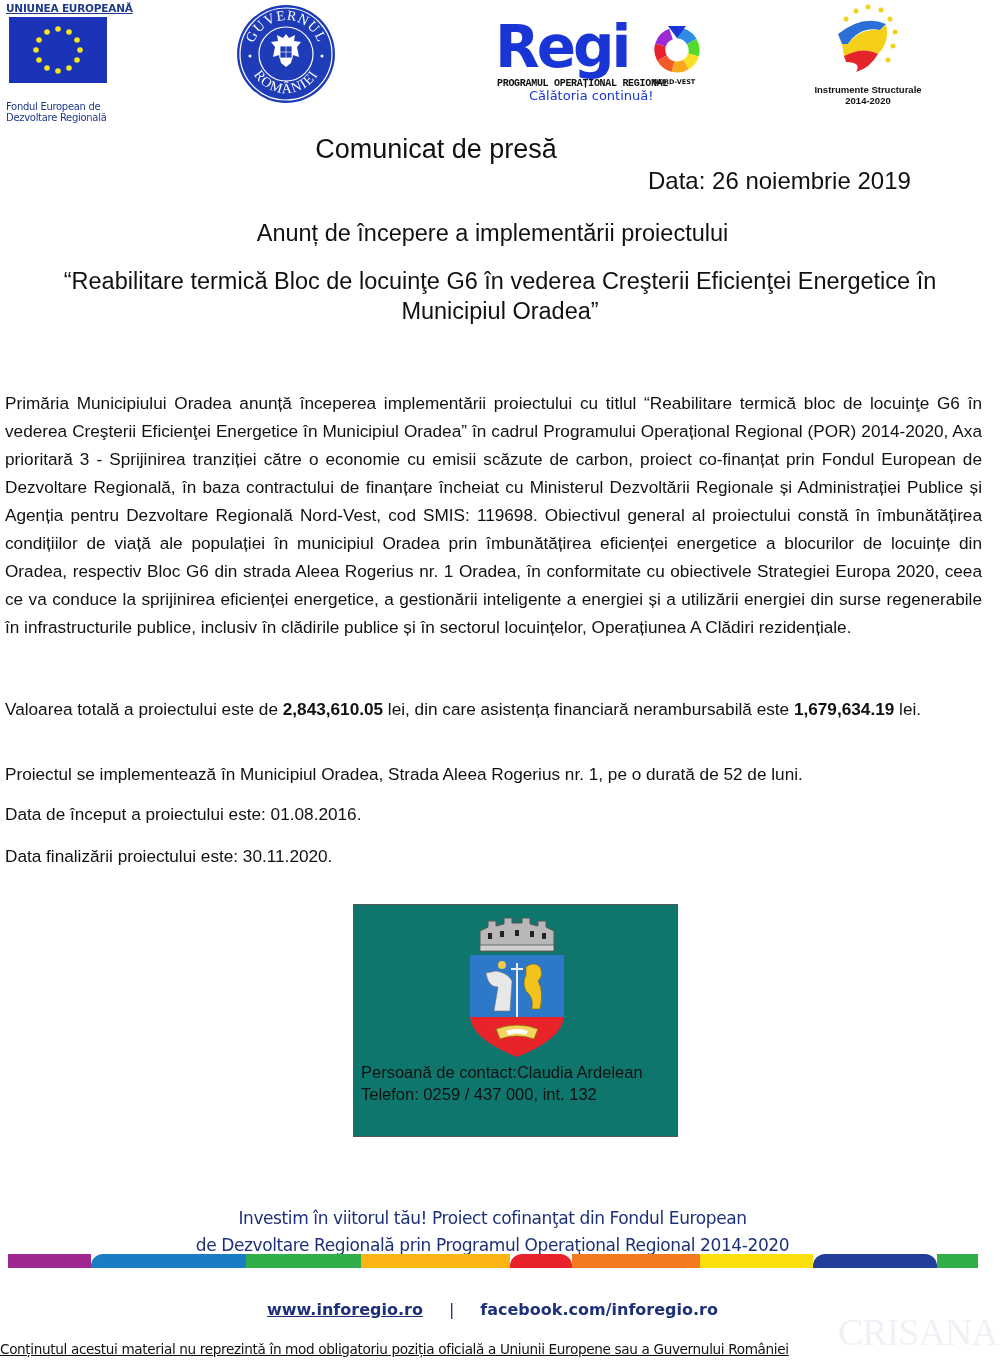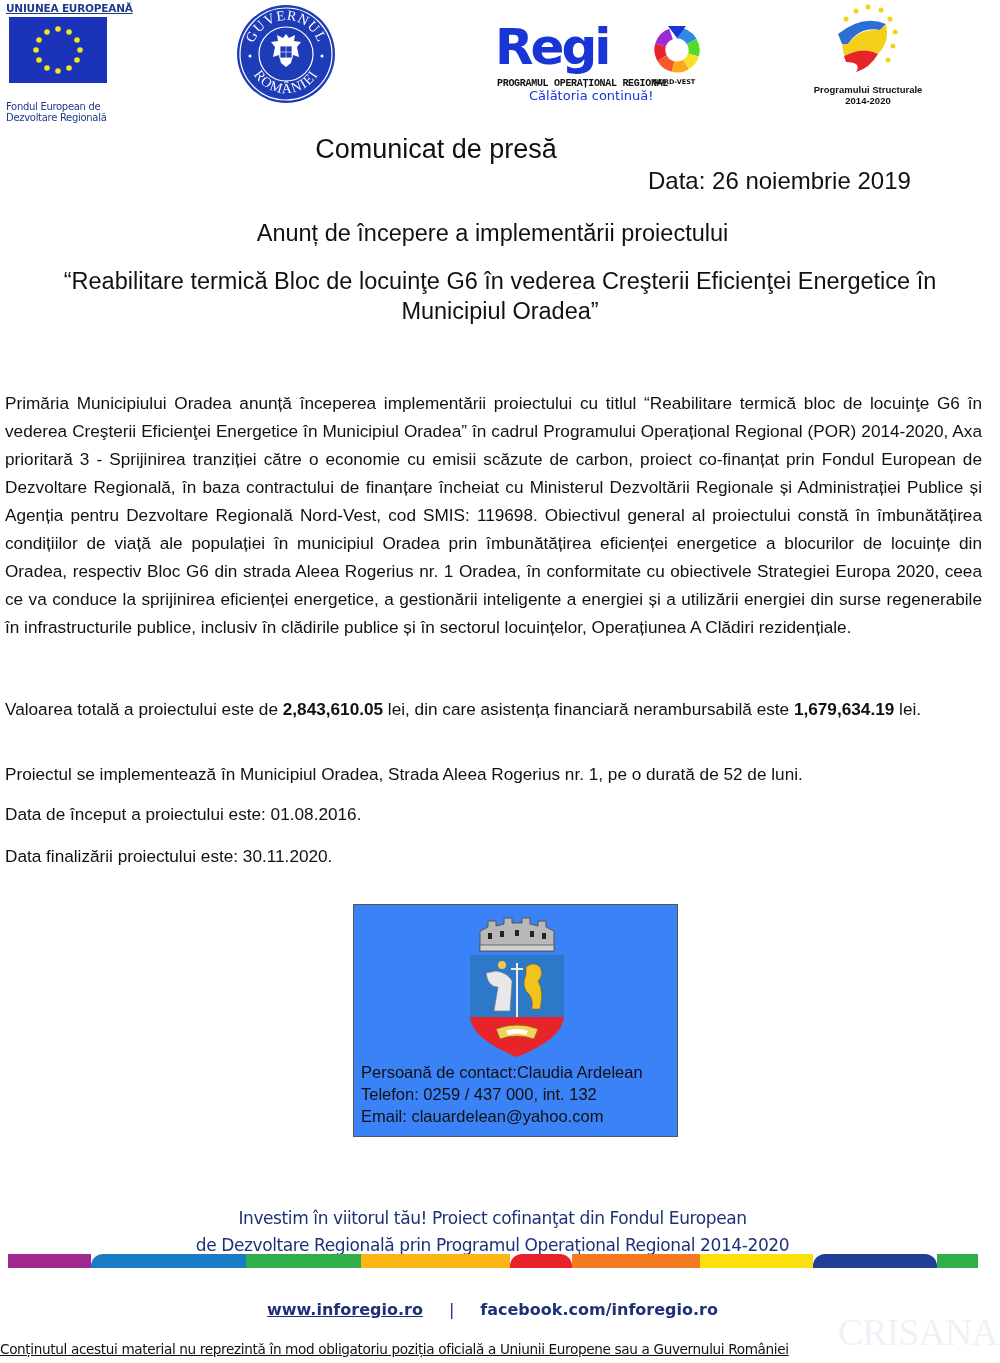--- a/index.html
+++ b/index.html
@@ -10,21 +10,21 @@
 
   
   .eu-logo { left: 6px; top: 2px; width: 104px; height: 104px; }
   .eu-title { font-family: "DejaVu Sans", sans-serif; font-size: 10.5px; font-weight: bold; color: #1f3a8a; text-align: center; letter-spacing: -0.2px; white-space: nowrap; text-decoration: underline; }
   .eu-flag { margin: 3px auto 0; width: 98px; height: 66px; background: #1a33b8; position: relative; }
   .eu-sub { font-family: "DejaVu Sans", sans-serif; font-size: 10px; color: #1f3a8a; text-align: left; line-height: 11px; margin-top: 18px; white-space: nowrap; letter-spacing: -0.3px; }
 
   .gov-logo { left: 236px; top: 4px; width: 100px; height: 100px; }
 
   .regio-logo { left: 495px; top: 18px; width: 210px; height: 92px; }
-  .regio-word { font-family: "DejaVu Sans", sans-serif; font-weight: bold; font-size: 50px; color: #1935d6; letter-spacing: -3px; line-height: 58px; position: absolute; left: 0; top: 0; }
+  .regio-word { font-family: "DejaVu Sans", sans-serif; font-weight: bold; font-size: 58px; color: #1935d6; letter-spacing: -3px; line-height: 58px; position: absolute; left: 0; top: 0; }
   .regio-ring { position: absolute; left: 158px; top: 8px; width: 48px; height: 48px; }
   .regio-prog { position: absolute; left: 2px; top: 60px; font-family: Liberation Mono, monospace; font-size: 10px; font-weight: bold; color: #111; letter-spacing: -0.3px; white-space: nowrap; }
   .regio-nv { position: absolute; left: 158px; top: 60px; font-family: "DejaVu Sans", sans-serif; font-size: 6.5px; font-weight: bold; color: #111; white-space: nowrap; }
   .regio-slogan { position: absolute; left: 34px; top: 70px; font-family: "DejaVu Sans", sans-serif; font-size: 13px; color: #1935d6; white-space: nowrap; }
 
   .is-logo { left: 808px; top: 2px; width: 120px; height: 106px; }
   .is-caption { position: absolute; left: 0; top: 82px; width: 120px; text-align: center; font-family: "Liberation Sans", sans-serif; font-size: 9.5px; font-weight: bold; line-height: 11px; color: #111; }
 
   
   .t-comunicat { left: 0; width: 886px; top: 134px; text-align: center; font-size: 27px; padding-left: 0; }
@@ -36,21 +36,21 @@
   
   .body-text { left: 5px; width: 977px; font-size: 17.2px; line-height: 28px; text-align: justify; }
   .p1 { top: 389px; }
   .p2 { top: 695px; }
   .p3 { top: 760px; }
   .p4 { top: 800px; }
   .p5 { top: 842px; }
   .bold { font-weight: bold; }
 
   
-  .contact-box { left: 353px; top: 904px; width: 325px; height: 233px; border: 1px solid #555; background: #3b82f6; }
+  .contact-box { left: 353px; top: 904px; width: 325px; height: 233px; border: 1px solid #555; background: #0f766e; }
   .crest { position: absolute; left: 114px; top: 12px; width: 98px; height: 142px; }
   .contact-lines { position: absolute; left: 7px; top: 156px; font-size: 16.5px; line-height: 22px; color: #111; white-space: nowrap; }
 
   
   .footer-slogan { left: 0; width: 985px; top: 1205px; text-align: center; font-family: "DejaVu Sans", sans-serif; font-size: 17px; line-height: 27px; color: #1e3178; letter-spacing: -0.4px; }
   .rainbow { left: 8px; top: 1254px; width: 970px; height: 14px; display: flex; }
   .rainbow div { height: 100%; }
   .links { left: 0; width: 985px; top: 1300px; text-align: center; font-family: "DejaVu Sans", sans-serif; font-size: 16px; font-weight: bold; color: #1e3178; white-space: nowrap; }
   .links a { color: #1e3178; text-decoration: underline; }
   .links .sep { display: inline-block; margin: 0 26px; font-weight: normal; }
@@ -137,21 +137,21 @@
         <circle cx="85" cy="44" r="2.5"></circle>
         <circle cx="80" cy="58" r="2.5"></circle>
       <circle cx="48" cy="9" r="2.5"></circle>
         <circle cx="38" cy="17" r="2.5"></circle>
     </g>
     <path d="M30 32 Q55 12 78 22 L72 28 Q52 24 40 42 L34 42 Z" fill="#2b6fd6"></path>
     <path d="M34 42 L40 42 Q52 26 72 28 L78 22 Q82 40 70 52 Q55 44 36 54 Z" fill="#f4d018"></path>
     <path d="M36 54 Q55 44 70 52 Q62 66 48 70 Q54 60 38 60 Z" fill="#e5252a"></path>
   </svg>
   <div class="is-caption">
-    <div>Programului Structurale</div>
+    <div>Instrumente Structurale</div>
     <div>2014-2020</div>
   </div>
 </div>
 
 <div class="abs t-comunicat">
   <span>Comunicat de presă</span>
 </div>
 <div class="abs t-data">Data: 26 noiembrie 2019</div>
 <div class="abs t-anunt">Anunț de începere a implementării proiectului</div>
 <div class="abs t-project">“Reabilitare termică Bloc de locuinţe G6 în vederea Creşterii Eficienţei Energetice în Municipiul Oradea”</div>
@@ -187,21 +187,20 @@
     <path d="M28 54 Q40 56 44 64 L42 94 L26 94 L30 70 Q20 70 18 56 Z" fill="#e8e8e8" stroke="#777" stroke-width="0.6"></path>
 
     <path d="M58 50 Q66 44 72 50 Q76 58 70 64 Q76 74 72 92 L64 92 Q66 80 58 74 Q54 66 58 58 Z" fill="#f2c21d" stroke="#8a6a00" stroke-width="0.6"></path>
 
     <path d="M28 112 Q49 104 70 112 L66 122 Q49 116 32 122 Z" fill="#f4d35e" stroke="#8a6a00" stroke-width="0.8"></path>
     <path d="M38 114 Q49 110 60 114 L58 118 Q49 115 40 118 Z" fill="#fff"></path>
   </svg>
   <div class="contact-lines">
     <div>Persoană de contact:Claudia Ardelean</div>
     <div>Telefon: 0259 / 437 000, int. 132</div>
-    <div>Email: clauardelean@yahoo.com</div>
   </div>
 </div>
 
 <div class="abs footer-slogan">
   <div>Investim în viitorul tău! Proiect cofinanţat din Fondul European</div>
   <div>de Dezvoltare Regională prin Programul Operaţional Regional 2014-2020</div>
 </div>
 
 <div class="abs rainbow">
   <div style="width:85px;background:#a0278f"></div>

